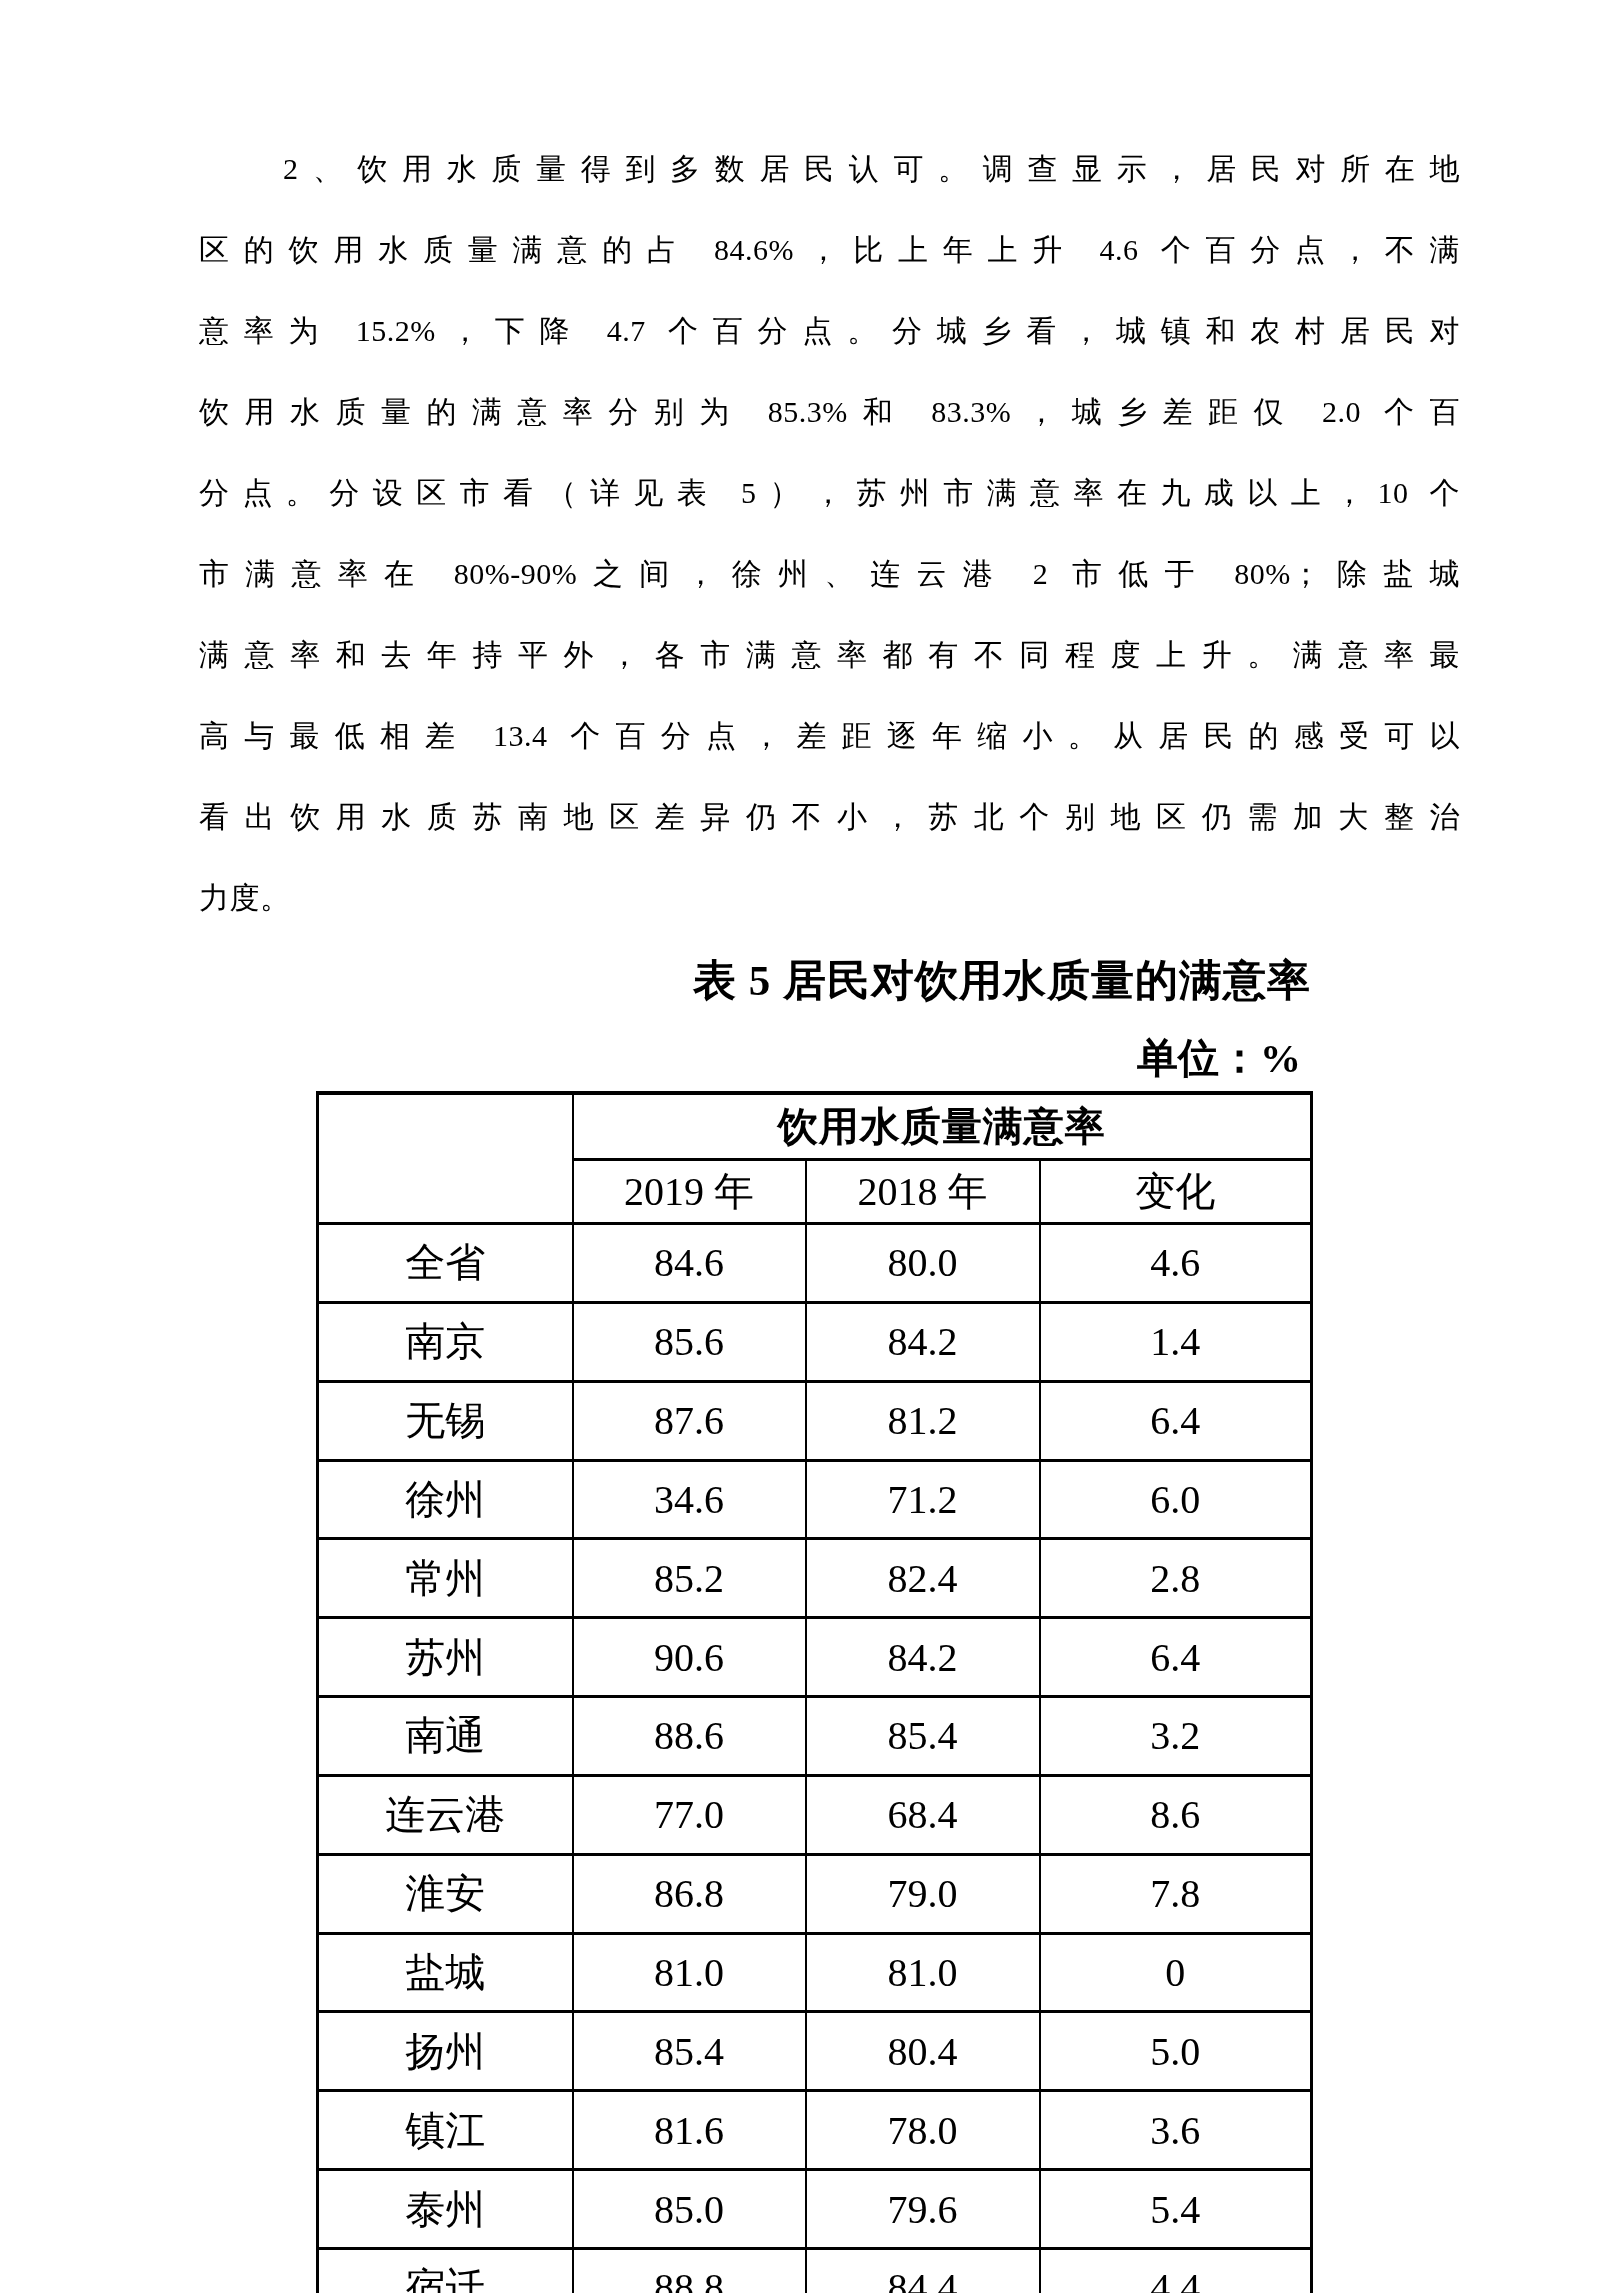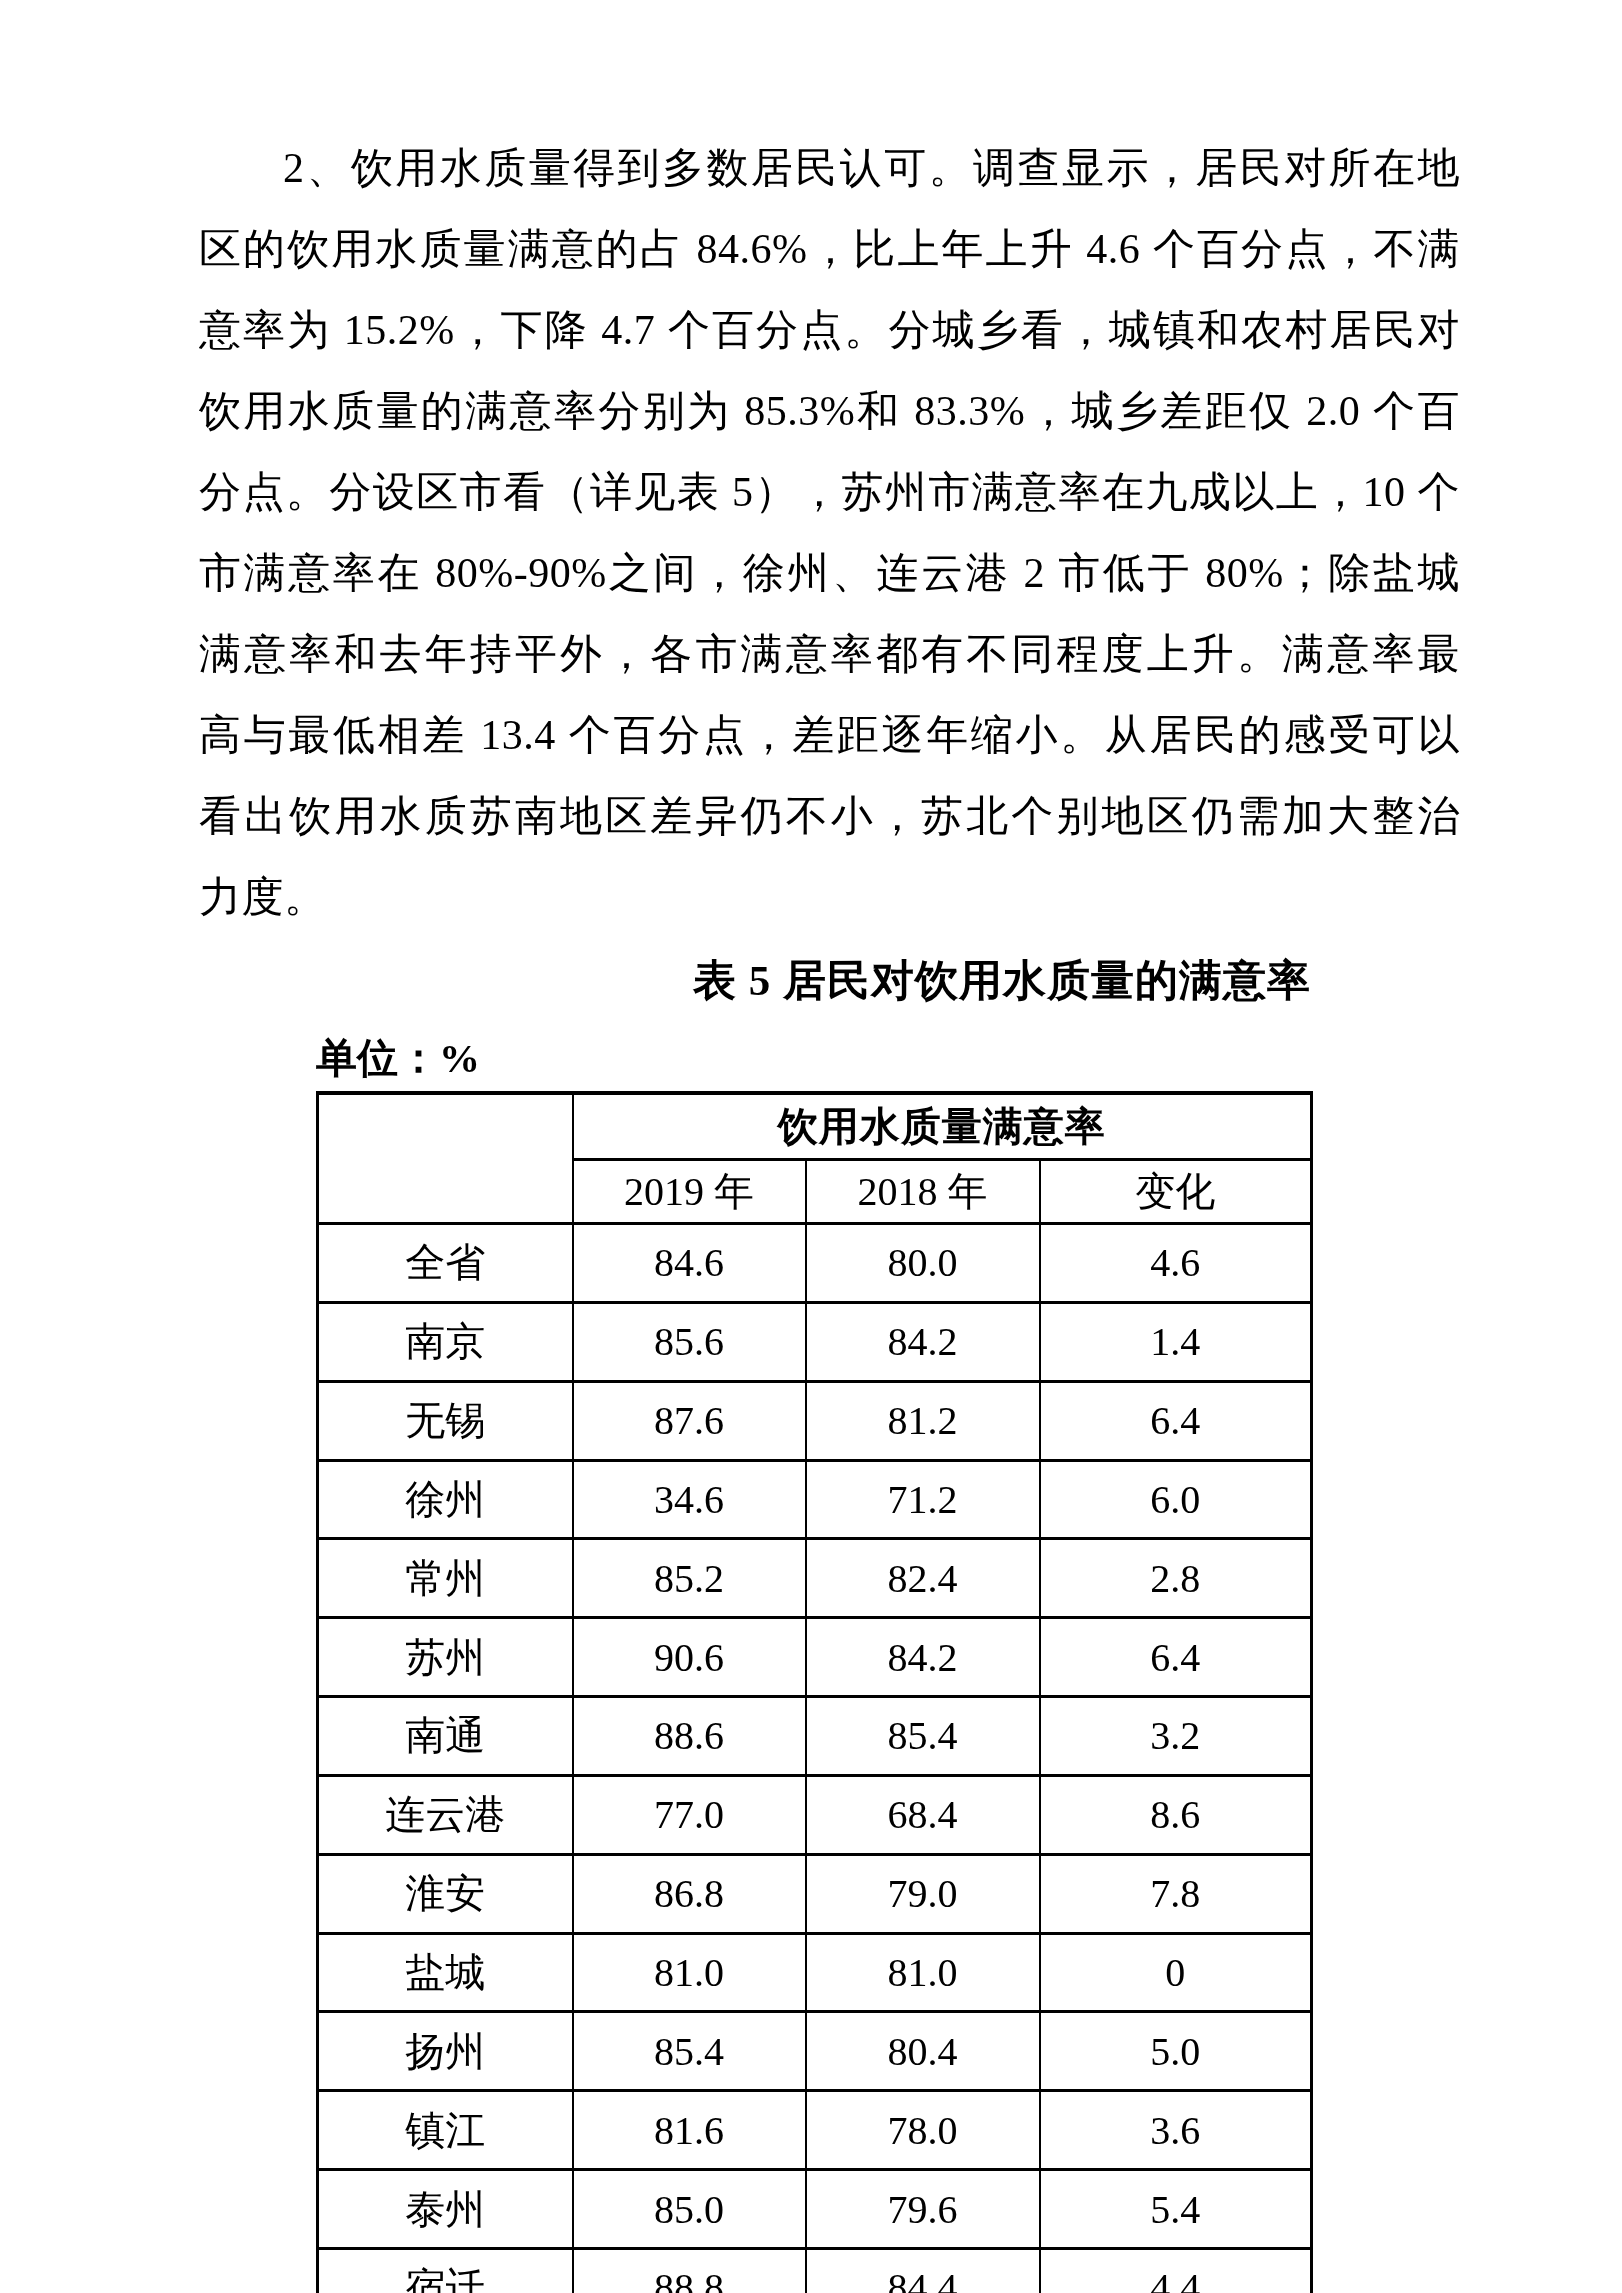--- a/index.html
+++ b/index.html
@@ -16,21 +16,21 @@
     color: #000000;
     overflow: hidden;
     margin: 0 auto;
   }
   
   .paragraph {
     position: absolute;
     left: 199px;
     top: 128px;
     width: 1261px;
-    font-size: 42px;
+    font-size: 30px;
     line-height: 81px;
     letter-spacing: 0.5px;
   }
   .paragraph .line {
     text-align: justify;
     text-align-last: justify;
     height: 81px;
     overflow: hidden;
   }
   .paragraph .line.first {
@@ -49,21 +49,21 @@
     font-size: 43px;
     font-weight: bold;
     line-height: 55px;
     letter-spacing: 1px;
   }
   .unit-label {
     position: absolute;
     left: 316px;
     top: 1031px;
     width: 985px;
-    text-align: left;
+    text-align: right;
     font-size: 41px;
     font-weight: bold;
     line-height: 55px;
   }
   table.data-table {
     position: absolute;
     left: 316px;
     top: 1091px;
     width: 995px;
     height: 1239px;

